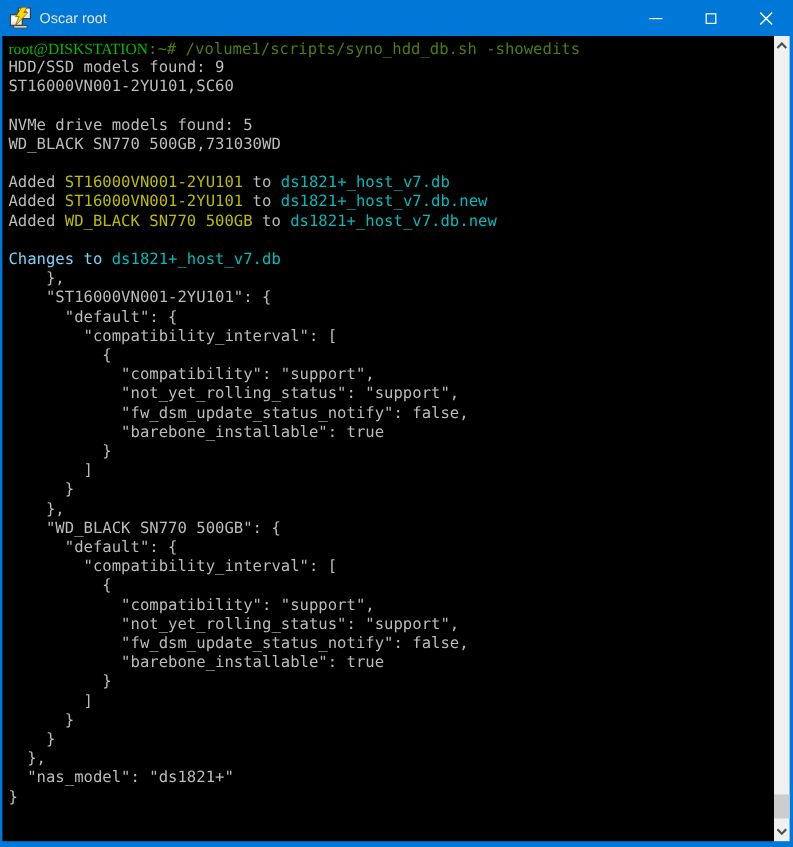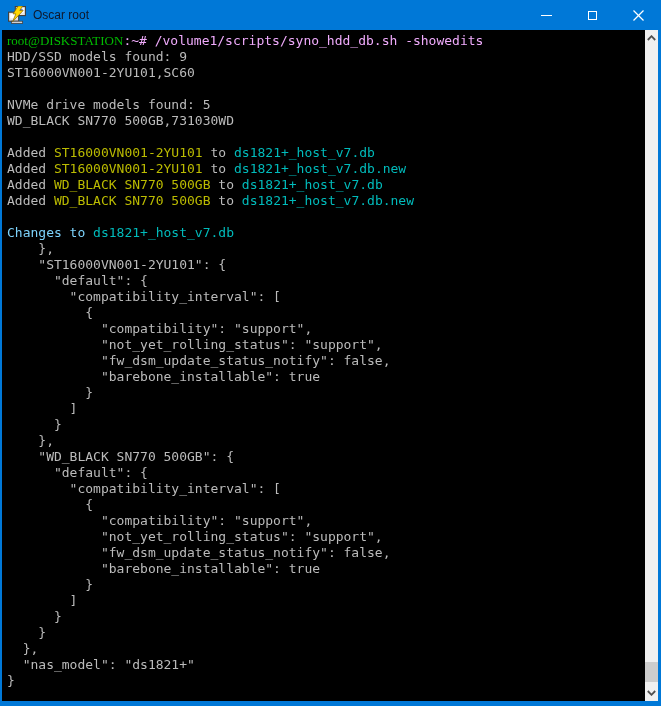--- a/index.html
+++ b/index.html
@@ -13,21 +13,21 @@
     overflow: hidden;
   }
 
   
   .titlebar {
     position: absolute; left: 0; top: 0; width: 661px; height: 30px;
     display: flex; align-items: center;
   }
   .app-icon { width: 18px; height: 18px; margin-left: 8px; flex: 0 0 auto; }
   .title-text {
-    color: #0f172a; font-size: 12px; margin-left: 7px;
+    color: #e5e5e5; font-size: 12px; margin-left: 7px;
     white-space: nowrap; flex: 1 1 auto;
   }
   .caption-btn {
     width: 46px; height: 30px; flex: 0 0 auto;
     display: flex; align-items: center; justify-content: center;
     background: transparent; border: none; cursor: default;
   }
   .glyph-min { width: 11px; height: 1px; background: #ffffff; }
   .glyph-max { width: 9px; height: 9px; border: 1px solid #ffffff; }
 
@@ -92,30 +92,29 @@
     <button class="caption-btn">
       <svg width="11" height="11" viewBox="0 0 11 11">
         <line x1="0.5" y1="0.5" x2="10.5" y2="10.5" stroke="#ffffff" stroke-width="1.2"></line>
         <line x1="10.5" y1="0.5" x2="0.5" y2="10.5" stroke="#ffffff" stroke-width="1.2"></line>
       </svg>
     </button>
   </div>
 
   <div class="terminal">
     <div class="term-output">
-        <div class="term-line"><span style="color: rgb(0, 187, 0); font-family: Liberation Serif, serif;">root@DISKSTATION</span><span style="color: #f0abfc;">:~# /volume1/scripts/syno_hdd_db.sh -showedits</span></div>
+        <div class="term-line"><span style="color: rgb(0, 187, 0); font-family: Liberation Serif, serif;">root@DISKSTATION</span><span style="color: #4d7c0f;">:~# /volume1/scripts/syno_hdd_db.sh -showedits</span></div>
         <div class="term-line"><span style="color: rgb(187, 187, 187);">HDD/SSD models found: 9</span></div>
         <div class="term-line"><span style="color: rgb(187, 187, 187);">ST16000VN001-2YU101,SC60</span></div>
         <div class="term-line"></div>
         <div class="term-line"><span style="color: rgb(187, 187, 187);">NVMe drive models found: 5</span></div>
         <div class="term-line"><span style="color: rgb(187, 187, 187);">WD_BLACK SN770 500GB,731030WD</span></div>
         <div class="term-line"></div>
         <div class="term-line"><span style="color: rgb(187, 187, 187);">Added </span><span style="color: rgb(187, 187, 0);">ST16000VN001-2YU101</span><span style="color: rgb(187, 187, 187);"> to </span><span style="color: rgb(0, 187, 187);">ds1821+_host_v7.db</span></div>
         <div class="term-line"><span style="color: rgb(187, 187, 187);">Added </span><span style="color: rgb(187, 187, 0);">ST16000VN001-2YU101</span><span style="color: rgb(187, 187, 187);"> to </span><span style="color: rgb(0, 187, 187);">ds1821+_host_v7.db.new</span></div>
-        <div class="term-line"><span style="color: rgb(187, 187, 187);">Added </span><span style="color: rgb(187, 187, 0);">WD_BLACK SN770 500GB</span><span style="color: rgb(187, 187, 187);"> to </span><span style="color: rgb(0, 187, 187);">ds1821+_host_v7.db</span></div>
         <div class="term-line"><span style="color: rgb(187, 187, 187);">Added </span><span style="color: rgb(187, 187, 0);">WD_BLACK SN770 500GB</span><span style="color: rgb(187, 187, 187);"> to </span><span style="color: rgb(0, 187, 187);">ds1821+_host_v7.db.new</span></div>
         <div class="term-line"></div>
         <div class="term-line"><span style="color: #7dd3fc;">Changes to </span><span style="color: rgb(0, 187, 187);">ds1821+_host_v7.db</span></div>
         <div class="term-line"><span style="color: rgb(187, 187, 187);">    },</span></div>
         <div class="term-line"><span style="color: rgb(187, 187, 187);">    "ST16000VN001-2YU101": {</span></div>
         <div class="term-line"><span style="color: rgb(187, 187, 187);">      "default": {</span></div>
         <div class="term-line"><span style="color: rgb(187, 187, 187);">        "compatibility_interval": [</span></div>
         <div class="term-line"><span style="color: rgb(187, 187, 187);">          {</span></div>
         <div class="term-line"><span style="color: rgb(187, 187, 187);">            "compatibility": "support",</span></div>
         <div class="term-line"><span style="color: rgb(187, 187, 187);">            "not_yet_rolling_status": "support",</span></div>

